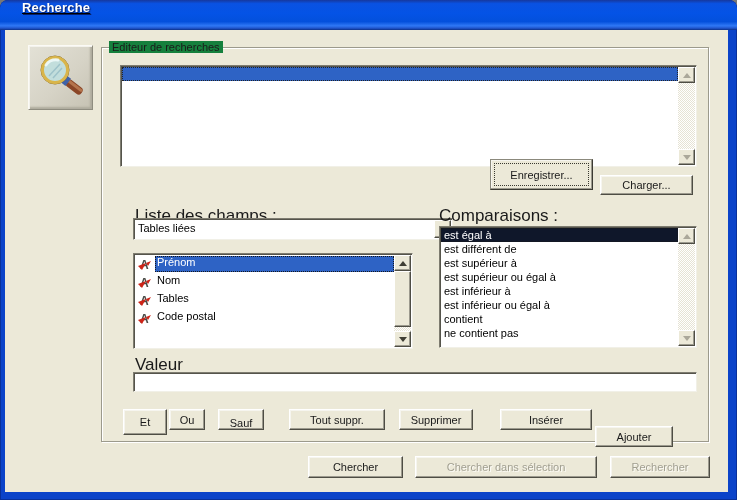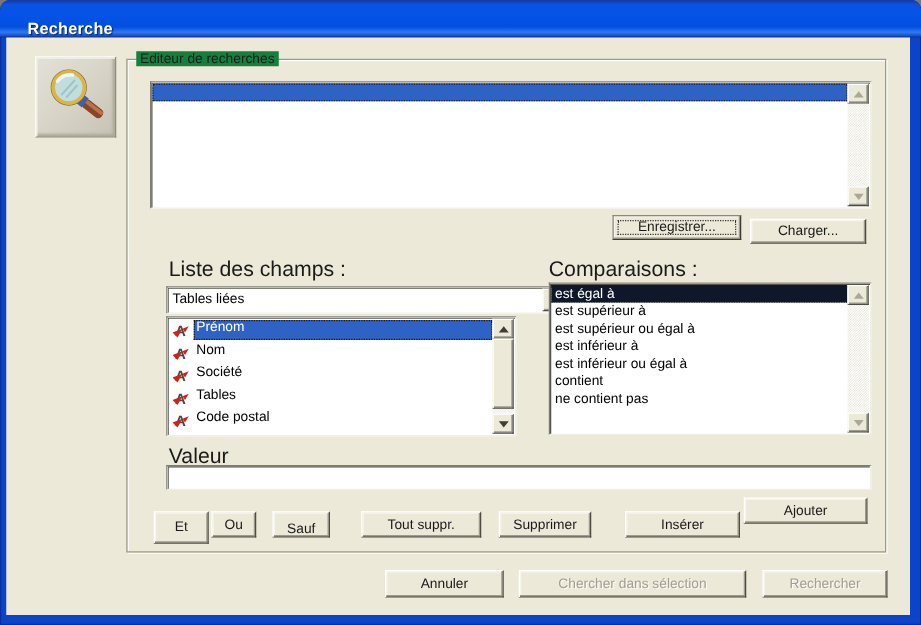--- a/index.html
+++ b/index.html
@@ -7,22 +7,23 @@
   body { font-family:"Liberation Sans","DejaVu Sans",sans-serif; }
 
   .window {
     position:relative; width:737px; height:500px;
     background:#0B43C9; border-radius:8px 8px 0 0; overflow:hidden;
     box-shadow: inset 0 0 0 1px #09309A;
   }
   .titlebar {
     position:absolute; top:0; left:0; right:0; height:30px;
     background: linear-gradient(180deg,#16389E 0%,#0A52E2 12%,#0453E6 45%,#0350DC 72%,#2F78F5 86%,#1F55CC 94%,#0B2F87 100%);
-    display:flex; align-items:flex-end; padding-left:22px;
+    display:flex; align-items:flex-start; padding-left:22px;
     border-radius:8px 8px 0 0;
+    text-decoration:underline;
   }
   .title-text {
     color:#fff; font-size:13px; font-weight:bold; letter-spacing:.2px;
     text-shadow:1px 1px 1px rgba(8,22,80,.85);
   }
   .body {
     position:absolute; top:30px; left:5px; right:9px; bottom:8px;
     background:#ECE9D8;
   }
 
@@ -97,21 +98,21 @@
     border:1px solid; border-color:#FFFFFF #4E4D44 #4E4D44 #FFFFFF;
     box-shadow: inset -1px -1px 0 #9C9A8E;
   }
   .tri { width:0; height:0; }
   .tri-up    { border-left:4px solid transparent; border-right:4px solid transparent; border-bottom:5px solid #3F3E35; }
   .tri-down  { border-left:4px solid transparent; border-right:4px solid transparent; border-top:5px solid #3F3E35; }
   .tri-dis.tri-up   { border-bottom-color:#ABA89A; }
   .tri-dis.tri-down { border-top-color:#ABA89A; }
 
   
-  .dropdown { position:absolute; left:31px; top:181px; width:320px; height:22px; }
+  .dropdown { position:absolute; left:31px; top:170px; width:320px; height:22px; }
   .dd-value { position:absolute; left:4px; top:3px; font-size:11px; color:#000; }
   .dd-btn {
     position:absolute; top:1px; right:1px; bottom:1px; width:17px; background:#ECE9D8;
     border:1px solid; border-color:#FFFFFF #4E4D44 #4E4D44 #FFFFFF;
     box-shadow: inset -1px -1px 0 #9C9A8E;
     display:flex; align-items:center; justify-content:center;
   }
   .field-list { position:absolute; left:31px; top:205px; width:280px; height:96px; overflow:hidden; }
   .f-rows { position:absolute; top:1px; left:1px; right:18px; bottom:1px; overflow:hidden; }
   .f-row { height:18px; display:flex; align-items:center; font-size:11px; color:#000; }
@@ -166,21 +167,21 @@
           <div class="sb-btn">
               <i class="tri tri-up tri-dis"></i>
             </div>
           <div class="sb-track"></div>
           <div class="sb-btn">
               <i class="tri tri-down tri-dis"></i>
             </div>
         </div>
       </div>
 
-      <button class="btn default" style="left:388px; top:124px; width:103px; height:20px;">
+      <button class="btn default" style="left:388px; top:111px; width:103px; height:31px;">
         <span class="focus-rect"></span>
         <span>Enregistrer...</span>
       </button>
       <button class="btn" style="left:498px; top:127px; width:93px; height:20px;">
         <span>Charger...</span>
       </button>
 
       <span class="lbl" style="left:33px; top:158px;">Liste des champs :</span>
       <div class="dropdown sunken">
         <span class="dd-value">Tables liées</span>
@@ -217,44 +218,32 @@
   </div>
             <div class="f-row">
     <span class="f-icon">
       <svg width="14" height="13" viewBox="0 0 14 13">
         <text x="2" y="11" font-size="12" font-family="Liberation Sans, sans-serif" font-weight="bold" fill="#4A4A46">A</text>
         <polygon points="0,8 8,5 4,12" fill="#CE2418"></polygon>
         <polygon points="8,5 13,3 10,8" fill="#CE2418"></polygon>
       </svg>
     </span>
     <span class="f-label-wrap">
-                <span class="f-label">Société</span>
+                <span class="f-label">Tables</span>
               </span>
   </div>
             <div class="f-row">
     <span class="f-icon">
       <svg width="14" height="13" viewBox="0 0 14 13">
         <text x="2" y="11" font-size="12" font-family="Liberation Sans, sans-serif" font-weight="bold" fill="#4A4A46">A</text>
         <polygon points="0,8 8,5 4,12" fill="#CE2418"></polygon>
         <polygon points="8,5 13,3 10,8" fill="#CE2418"></polygon>
       </svg>
     </span>
     <span class="f-label-wrap">
-                <span class="f-label">Tables</span>
-              </span>
-  </div>
-            <div class="f-row">
-    <span class="f-icon">
-      <svg width="14" height="13" viewBox="0 0 14 13">
-        <text x="2" y="11" font-size="12" font-family="Liberation Sans, sans-serif" font-weight="bold" fill="#4A4A46">A</text>
-        <polygon points="0,8 8,5 4,12" fill="#CE2418"></polygon>
-        <polygon points="8,5 13,3 10,8" fill="#CE2418"></polygon>
-      </svg>
-    </span>
-    <span class="f-label-wrap">
                 <span class="f-label">Code postal</span>
               </span>
   </div>
             <div class="f-row">
 
     <span class="f-label-wrap">
                 <span class="f-label"></span>
               </span>
   </div>
           </div>
@@ -268,20 +257,21 @@
           <div class="sb-btn">
               <i class="tri tri-down"></i>
             </div>
         </div>
       </div>
 
       <span class="lbl" style="left:337px; top:158px;">Comparaisons :</span>
       <div class="comp-list sunken">
         <div class="c-rows">
             <div class="c-row selected"><span>est égal à</span></div>
+            <div class="c-row"><span>est différent de</span></div>
             <div class="c-row"><span>est supérieur à</span></div>
             <div class="c-row"><span>est supérieur ou égal à</span></div>
             <div class="c-row"><span>est inférieur à</span></div>
             <div class="c-row"><span>est inférieur ou égal à</span></div>
             <div class="c-row"><span>contient</span></div>
             <div class="c-row"><span>ne contient pas</span></div>
           </div>
         <div class="vscroll">
           <div class="sb-btn">
               <i class="tri tri-up tri-dis"></i>
@@ -308,27 +298,27 @@
 
       <button class="btn" style="left:187px; top:361px; width:96px; height:21px;">
           <span>Tout suppr.</span>
         </button>
       <button class="btn" style="left:297px; top:361px; width:74px; height:21px;">
           <span>Supprimer</span>
         </button>
       <button class="btn" style="left:398px; top:361px; width:92px; height:21px;">
           <span>Insérer</span>
         </button>
-      <button class="btn" style="left:493px; top:350px; width:99px; height:21px;">
+      <button class="btn" style="left:493px; top:378px; width:78px; height:21px;">
           <span>Ajouter</span>
         </button>
     </div>
 
     <button class="btn" style="left:303px; top:426px; width:95px; height:22px;">
-        <span>Annuler</span>
+        <span>Chercher</span>
       </button>
     <button class="btn disabled" style="left:410px; top:426px; width:182px; height:22px;">
         <span>Chercher dans sélection</span>
       </button>
     <button class="btn disabled" style="left:605px; top:426px; width:100px; height:22px;">
         <span>Rechercher</span>
       </button>
 
   </div>
 </div>

